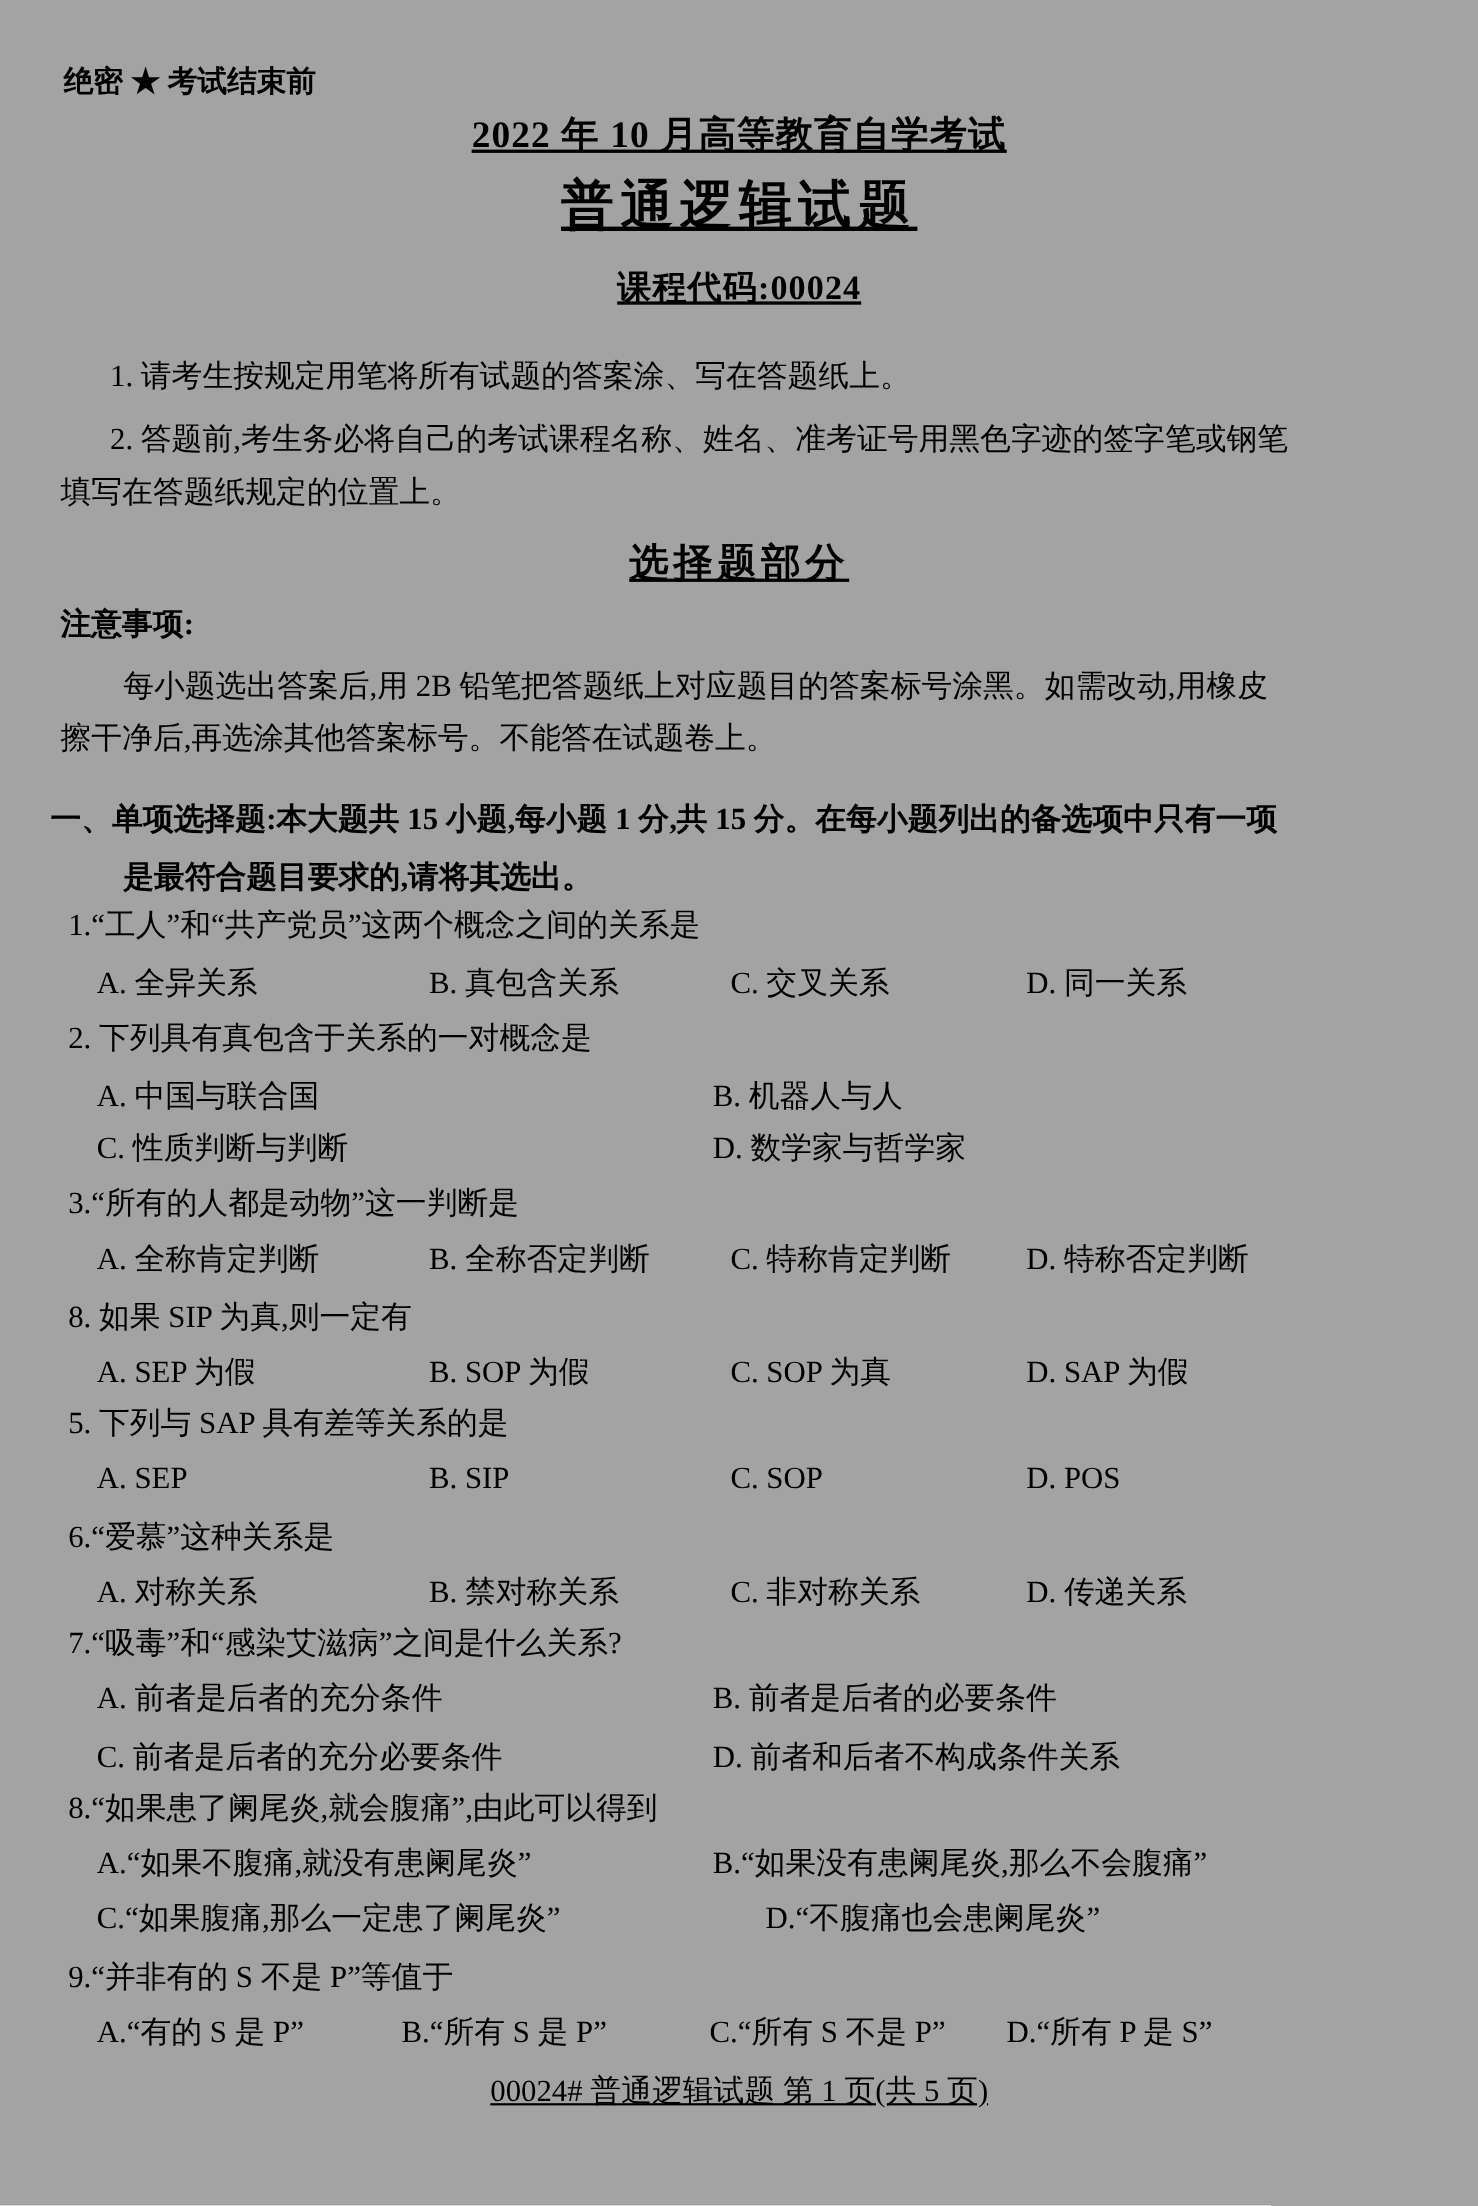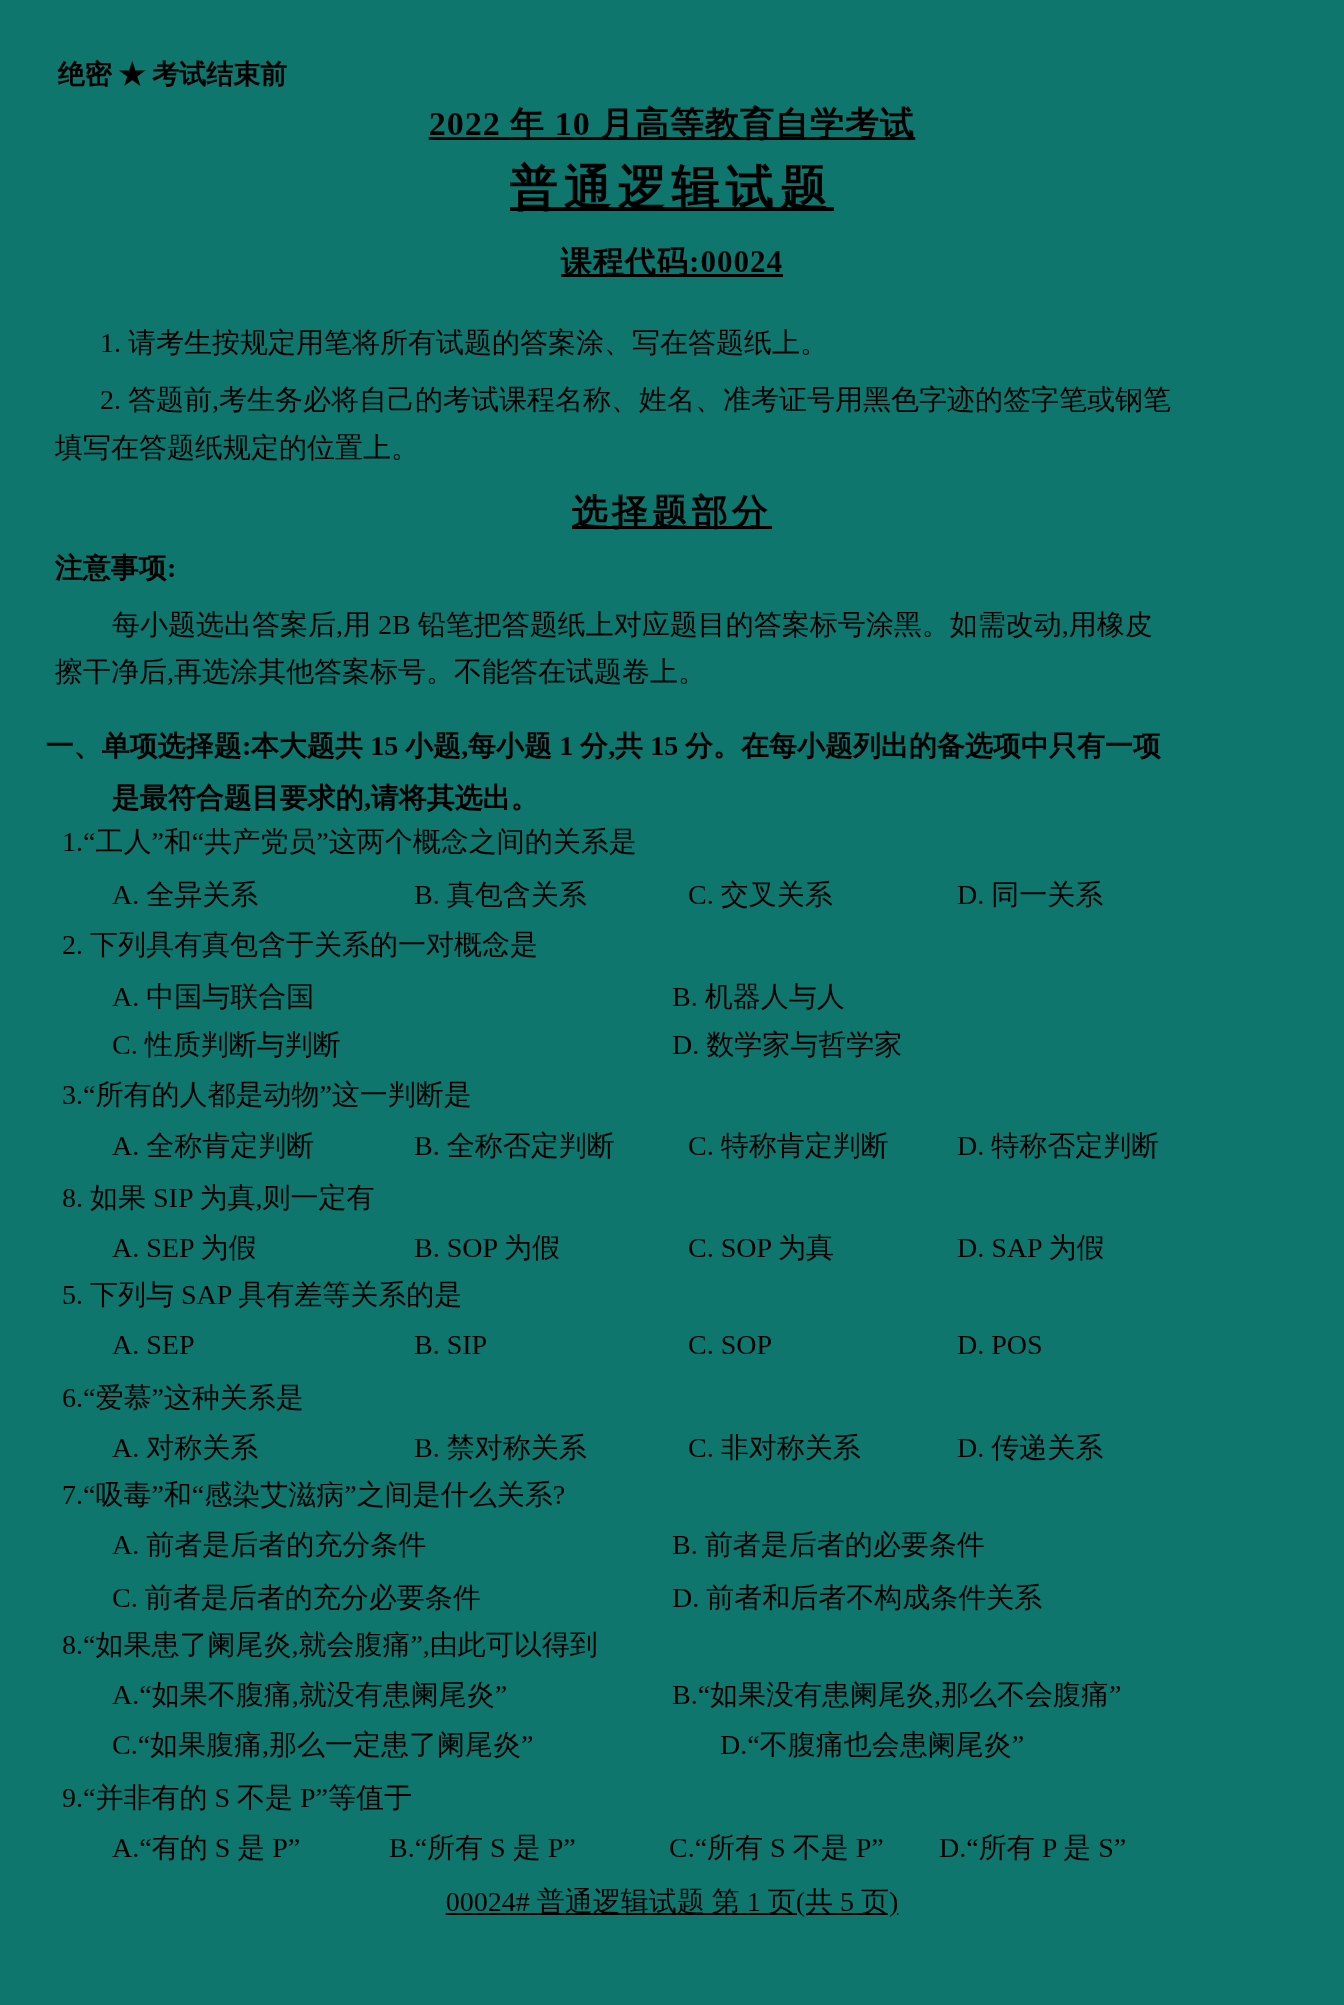--- a/index.html
+++ b/index.html
@@ -1,36 +1,36 @@
 <!DOCTYPE html>
 <html><head>
 <meta charset="utf-8">
 <style>
   html,body{margin:0;padding:0;background:#ffffff;}
   .page{
     position:relative;
     width:1344px;
     height:2005px;
-    background:#0f766e;
+    background:#a3a3a3;
     color:#000000;
     font-family:"Liberation Serif","DejaVu Serif",serif;
     overflow:hidden;
   }
   .ln{position:absolute;white-space:pre;line-height:1.25;}
   .center{left:0;width:1344px;text-align:center;text-decoration:underline;}
   .bold{font-weight:bold;}
   .secret{font-size:27px;font-weight:bold;}
   .title1{font-size:34px;font-weight:bold;letter-spacing:1px;}
   .title2{font-size:48px;font-weight:bold;letter-spacing:6px;}
   .course{font-size:31px;font-weight:bold;letter-spacing:1px;}
   .body-t{font-size:28px;}
   .section-t{font-size:36px;font-weight:bold;letter-spacing:4px;}
   .part-t{font-size:28px;font-weight:bold;}
   .qtext{font-size:28px;}
-  .opts{display:flex;font-size:28px;margin-left:24px;}
+  .opts{display:flex;font-size:28px;}
   .opt{display:inline-block;}
   .four .o1{width:302px;}
   .four .o2{width:274px;}
   .four .o3{width:269px;}
   .tight .o1{width:277px;}
   .tight .o2{width:280px;}
   .tight .o3{width:270px;}
   .two .o1{width:560px;}
   .footer{font-size:28px;}
 </style>

